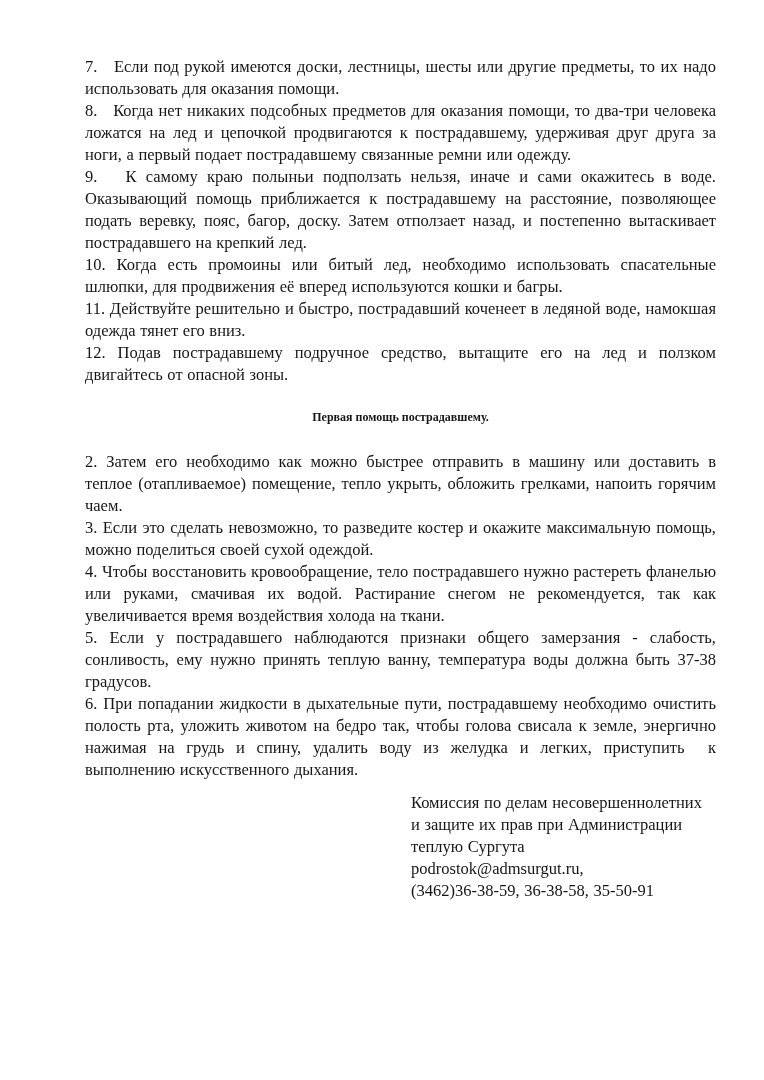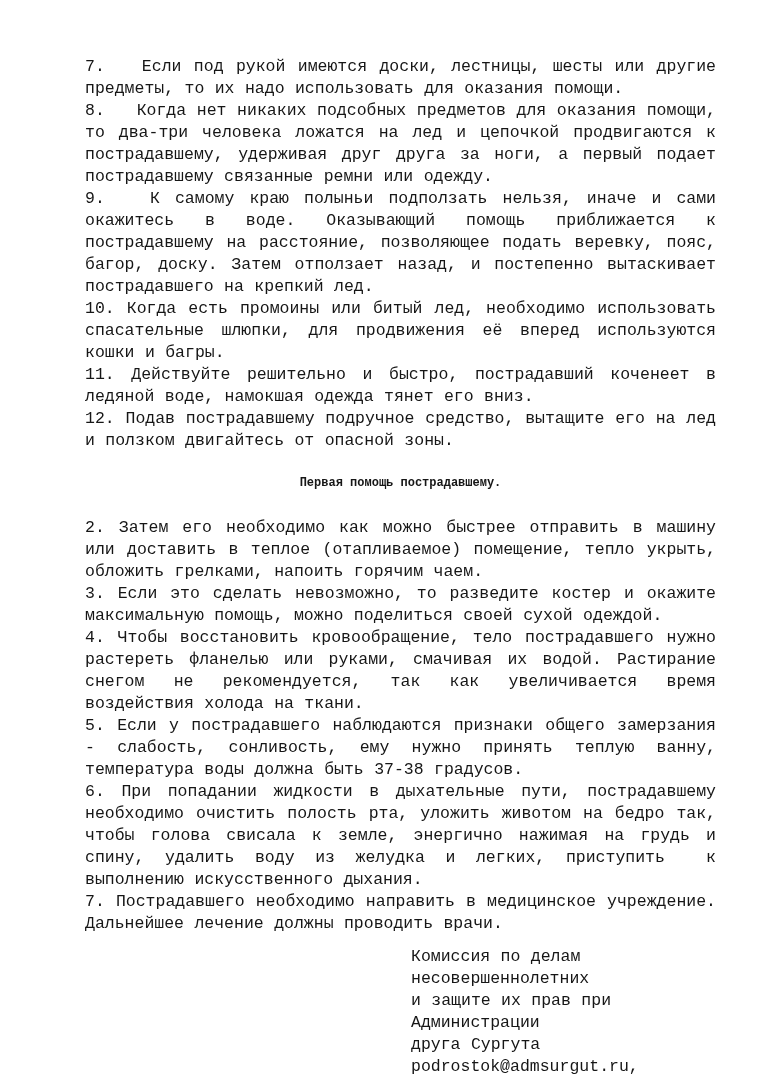--- a/index.html
+++ b/index.html
@@ -7,21 +7,21 @@
     padding: 0;
     background: #ffffff;
   }
   .page {
     position: relative;
     width: 764px;
     height: 1080px;
     background: #ffffff;
     box-sizing: border-box;
     padding: 56px 48px 0 85px;
-    font-family: Liberation Mono, monospace;
+    font-family: Liberation Serif, serif;
     font-size: 16.5px;
     line-height: 22px;
     color: #161616;
     overflow: hidden;
   }
   .para {
     margin: 0;
     text-align: justify;
     word-spacing: 0.5px;
   }
@@ -55,24 +55,23 @@
   </div>
 
   <h2 class="section-heading">Первая помощь пострадавшему.</h2>
 
   <div>
     <p class="para">2.&nbsp;Затем его необходимо как можно быстрее отправить в машину или доставить в теплое (отапливаемое) помещение, тепло укрыть, обложить грелками, напоить горячим чаем.</p>
     <p class="para">3.&nbsp;Если это сделать невозможно, то разведите костер и окажите максимальную помощь, можно поделиться своей сухой одеждой.</p>
     <p class="para">4.&nbsp;Чтобы восстановить кровообращение, тело пострадавшего нужно растереть фланелью или руками, смачивая их водой. Растирание снегом не рекомендуется, так как увеличивается время воздействия холода на ткани.</p>
     <p class="para">5.&nbsp;Если у пострадавшего наблюдаются признаки общего замерзания - слабость, сонливость, ему нужно принять теплую ванну, температура воды должна быть 37-38 градусов.</p>
     <p class="para">6.&nbsp;При попадании жидкости в дыхательные пути, пострадавшему необходимо очистить полость рта, уложить животом на бедро так, чтобы голова свисала к земле, энергично нажимая на грудь и спину, удалить воду из желудка и легких, приступить &nbsp;к выполнению искусственного дыхания.</p>
-    <p class="para">7.&nbsp;Пострадавшего необходимо направить в медицинское учреждение. Дальнейшее лечение должны проводить врачи.</p>
   </div>
 
   <div class="signature-block">
     <p class="para">Комиссия по делам несовершеннолетних</p>
     <p class="para">и защите их прав при Администрации</p>
-    <p class="para">друга Сургута</p>
+    <p class="para">теплую Сургута</p>
     <p class="para">podrostok@admsurgut.ru,</p>
     <p class="para">(3462)36-38-59, 36-38-58, 35-50-91</p>
   </div>
 
 </div>
 
 </body></html>

